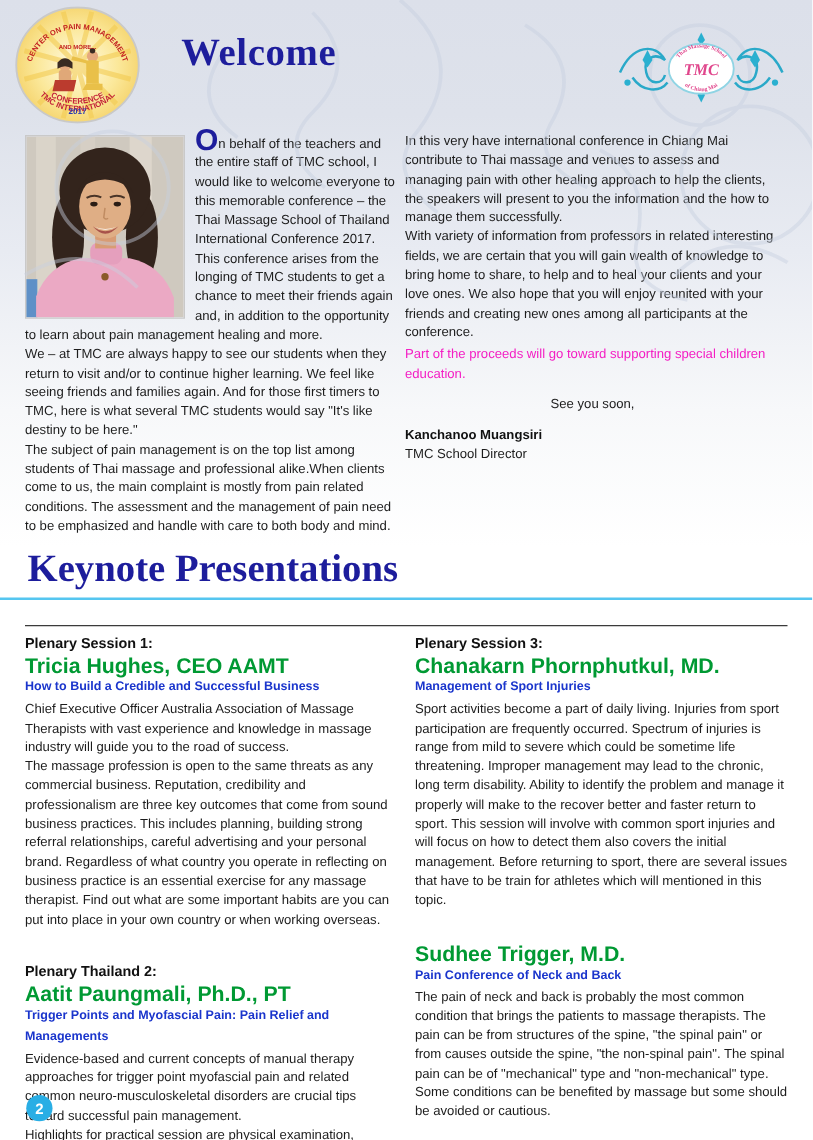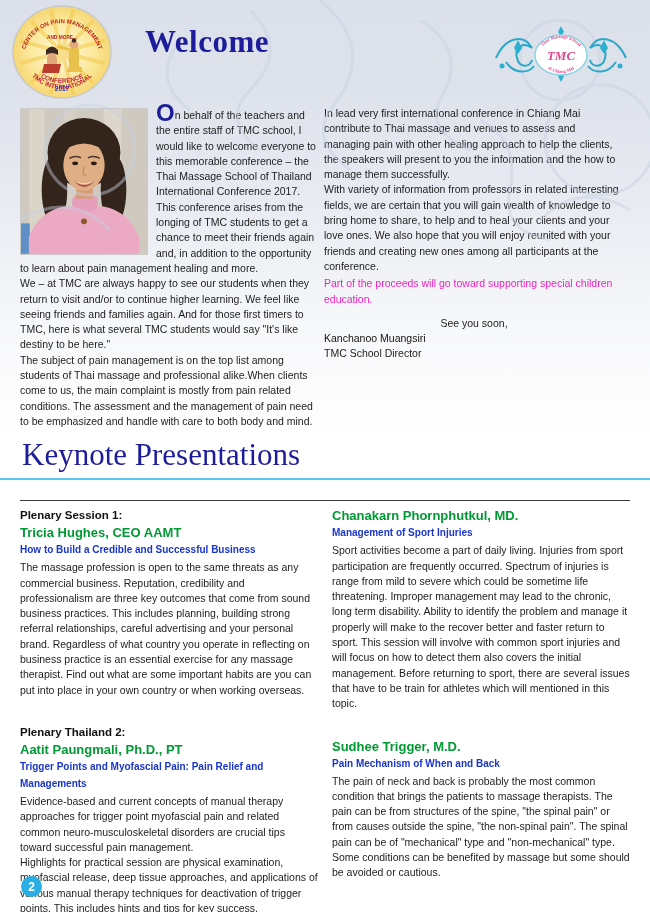--- a/index.html
+++ b/index.html
@@ -19,34 +19,34 @@
   }
   .badge { position:absolute; left:12px; top:5px; }
   .emblem { position:absolute; left:492px; top:18px; }
   
   .welcome { display:flex; gap:4px; padding:6px 20px 0 20px; min-height:290px; }
   .wcol { width:300px; font-size:10.5px; line-height:15.3px; color:#1c1c1c; }
   .photo { float:left; width:128px; height:147px; margin:2px 8px 3px 0; border:1px solid #c9c9c9; }
   .dropcap { font-size:24px; font-weight:bold; color:#1d1d9c; line-height:14px; vertical-align:-2px; }
   .magenta { color:#f41ec4; margin-top:2px; }
   .signoff { margin-top:9px;text-align:center; }
-  .sig-name { font-weight:normal; color:#111; }
+  .sig-name { margin-top:10px; font-weight:bold; color:#111; }
   
   .keynote-title {
     margin:8px 0 0 22px; font-family:"Liberation Serif", serif;
-    font-weight:normal; font-size:31px; color:#1d1d9c;
+    font-weight:bold; font-size:31px; color:#1d1d9c;
   }
   .kn-underline { margin-top:5px; border-bottom:2px solid #55c6f0; width:650px; }
   .rule { margin:20px 20px 0 20px; border-top:1px solid #3b3b3b; }
   .sessions { display:flex; gap:14px; padding:6px 20px 0 20px; }
   .scol { width:300px; }
   .session { margin-top:0; }
   .session + .session { margin-top:26px; }
   .s-label { font-size:11.5px; font-weight:bold; color:#111; line-height:17px; }
-  .s-speaker { font-size:13px; font-weight:bold; color:#009933; line-height:17px; }
+  .s-speaker { font-size:17px; font-weight:bold; color:#009933; line-height:17px; }
   .s-topic { font-size:10px; font-weight:bold; color:#1a35cc; line-height:17px; margin-bottom:2px; }
   .session p { font-size:10.5px; line-height:15.3px; color:#1c1c1c; }
   
   .page-badge {
     position:absolute; left:21px; top:876px; width:21px; height:21px; border-radius:50%;
     background:#29aee5; color:#fff; font-size:12px; font-weight:bold;
     display:flex; align-items:center; justify-content:center;
   }
 </style>
 </head>
@@ -175,63 +175,65 @@
         <path d="M54 73 Q64 81 75 73 Q64 85 54 73 Z" fill="#a8524a"></path>
         <path d="M56 73.5 Q64 78 73 73.5 Q64 77 56 73.5 Z" fill="#ffffff"></path>
         <circle cx="64" cy="114" r="3" fill="#8a5a2a"></circle>
       </svg>
       <p><span class="dropcap">O</span><span>n behalf of the teachers and the entire staff of TMC school, I would like to welcome everyone to this memorable conference – the Thai Massage  School of Thailand International Conference 2017. This conference arises from the longing of TMC students to get a chance to meet their friends again and, in addition to the opportunity to learn about pain management healing and more.</span></p>
       <p>We – at TMC are always happy to see our students when they return to visit and/or to continue higher learning.  We feel like seeing friends and families again. And for those first timers to TMC, here is what several TMC students would say "It's like destiny to be here."</p>
       <p>The subject of pain management is on the top list among students of Thai massage and professional alike.When clients come to us, the main complaint is mostly from pain related conditions.  The assessment and the management of pain need to be emphasized and handle with care to both body and mind.</p>
     </div>
 
     <div class="wcol">
-      <p>In lead very first international conference in Chiang Mai contribute to Thai massage and venues to assess and managing pain with other healing approach to help the clients, the speakers will present to you the information and the how to manage them successfully.</p>
+      <p>In this very have international conference in Chiang Mai contribute to Thai massage and venues to assess and managing pain with other healing approach to help the clients, the speakers will present to you the information and the how to manage them successfully.</p>
       <p>With variety of information from professors in related interesting fields, we are certain that you will gain wealth of knowledge to bring home to share, to help and to heal your clients and your love ones. We also hope that you will enjoy reunited with your friends and creating new ones among all participants at the conference.</p>
       <p class="magenta">Part of the proceeds will go toward supporting special children education.</p>
       <p class="signoff">See you soon,</p>
       <p class="sig-name">Kanchanoo Muangsiri</p>
       <p>TMC School Director</p>
     </div>
   </section>
 
   <h2 class="keynote-title">Keynote Presentations</h2>
   <div class="kn-underline"></div>
   <div class="rule"></div>
 
   <section class="sessions">
     <div class="scol">
 
       <div class="session">
         <div class="s-label">Plenary Session 1:</div>
         <div class="s-speaker">Tricia Hughes, CEO AAMT</div>
         <div class="s-topic">How to Build a Credible and Successful Business</div>
+        <p>Chief Executive Officer Australia Association of Massage Therapists with vast experience and knowledge in massage industry will guide you to the road of success.</p>
         <p>The massage profession is open to the same threats as any commercial business. Reputation, credibility and professionalism are three key outcomes that come from sound business practices. This includes planning, building strong referral relationships, careful advertising and your personal brand. Regardless of what country you operate in reflecting on business practice is an essential exercise for any massage therapist. Find out what are some important habits are you can put into place in your own country or when working overseas.</p>
       </div>
 
       <div class="session">
         <div class="s-label">Plenary Thailand 2:</div>
         <div class="s-speaker">Aatit Paungmali, Ph.D., PT</div>
         <div class="s-topic">Trigger Points and Myofascial Pain: Pain Relief and Managements</div>
         <p>Evidence-based and current concepts of manual therapy approaches for trigger point myofascial pain and related common neuro-musculoskeletal disorders are crucial tips toward successful pain management.</p>
         <p>Highlights for practical session are physical examination, myofascial release, deep tissue approaches, and applications of various manual therapy techniques for deactivation of trigger points.  This includes hints and tips for key success.</p>
       </div>
     </div>
 
     <div class="scol">
 
       <div class="session">
+        <div class="s-label">Plenary Session 3:</div>
         <div class="s-speaker">Chanakarn Phornphutkul, MD.</div>
         <div class="s-topic">Management of Sport Injuries</div>
         <p>Sport activities become a part of daily living. Injuries from sport participation are frequently occurred. Spectrum of injuries is range from mild to severe which could be sometime life threatening. Improper management may lead to the chronic, long term disability. Ability to identify the problem and manage it properly will make to the recover better and faster return to sport. This session will involve with common sport injuries and will focus on how to detect them also covers the initial management. Before returning to sport, there are several issues that have to be train for athletes which will mentioned in this topic.</p>
       </div>
 
       <div class="session">
         <div class="s-speaker">Sudhee Trigger, M.D.</div>
-        <div class="s-topic">Pain Mechanism of When and Back</div>
+        <div class="s-topic">Pain Conference of Neck and Back</div>
         <p>The pain of neck and back is probably the most common condition that brings the patients to massage therapists. The pain can be from structures of the spine, "the spinal pain" or from causes outside the spine, "the non-spinal pain". The spinal pain can be of "mechanical" type and "non-mechanical" type. Some conditions can be benefited by massage but some should be avoided or cautious.</p>
 
       </div>
     </div>
   </section>
 
   <div class="page-badge">2</div>
 
 </div>
 

